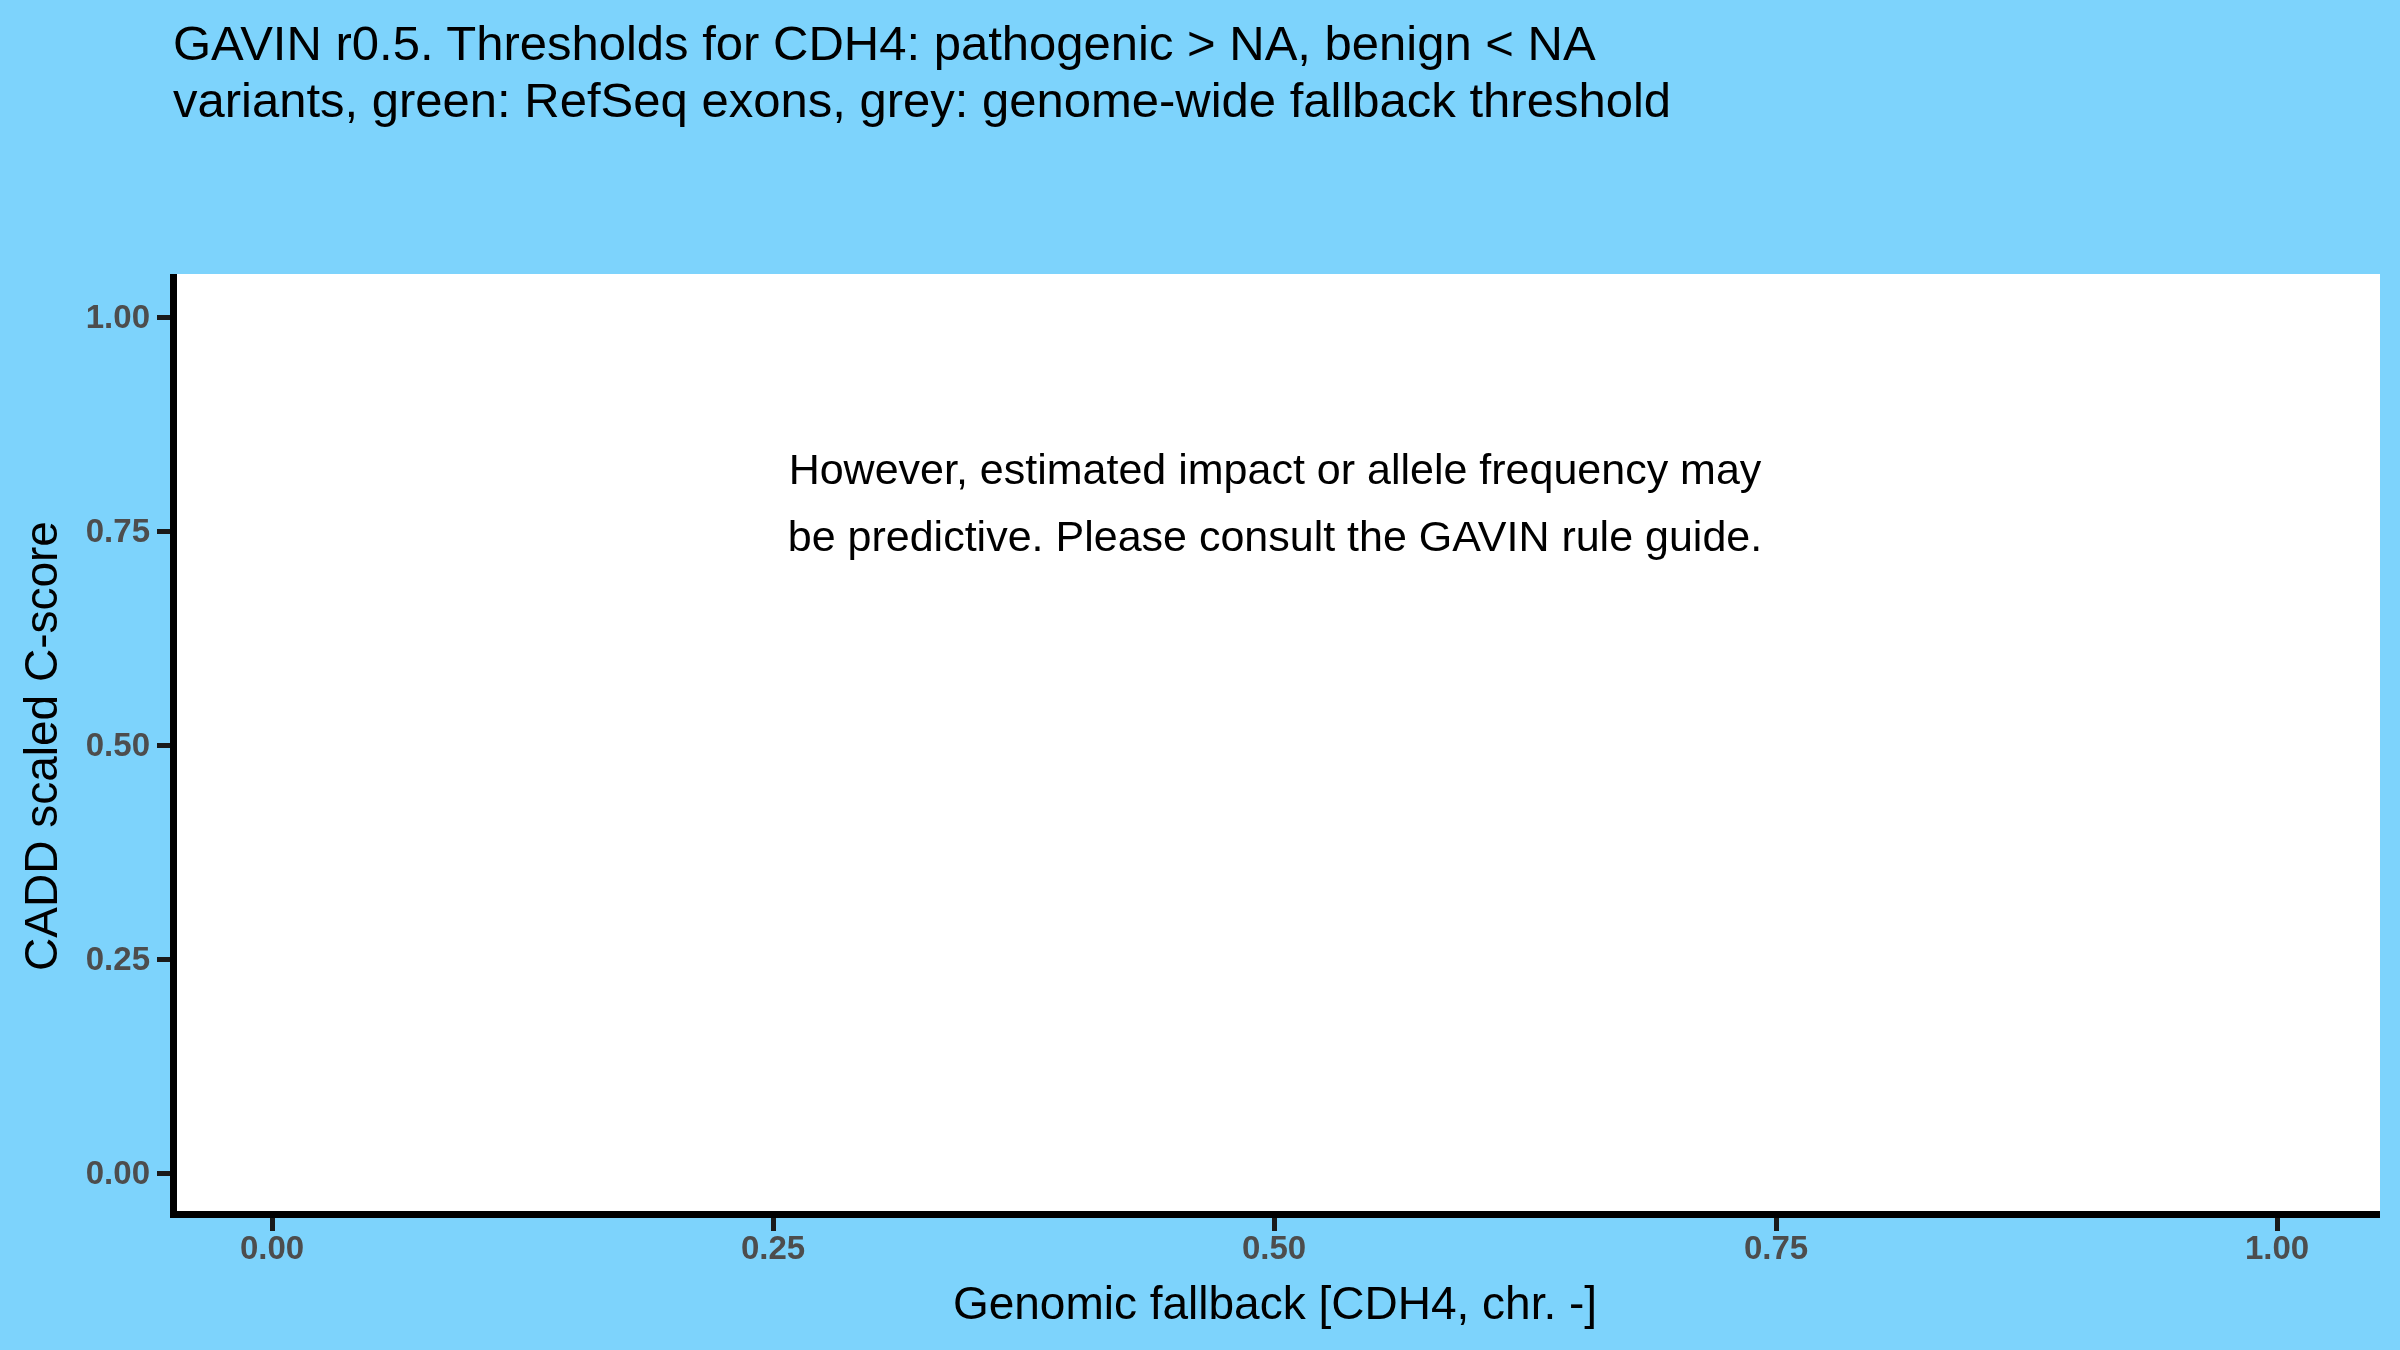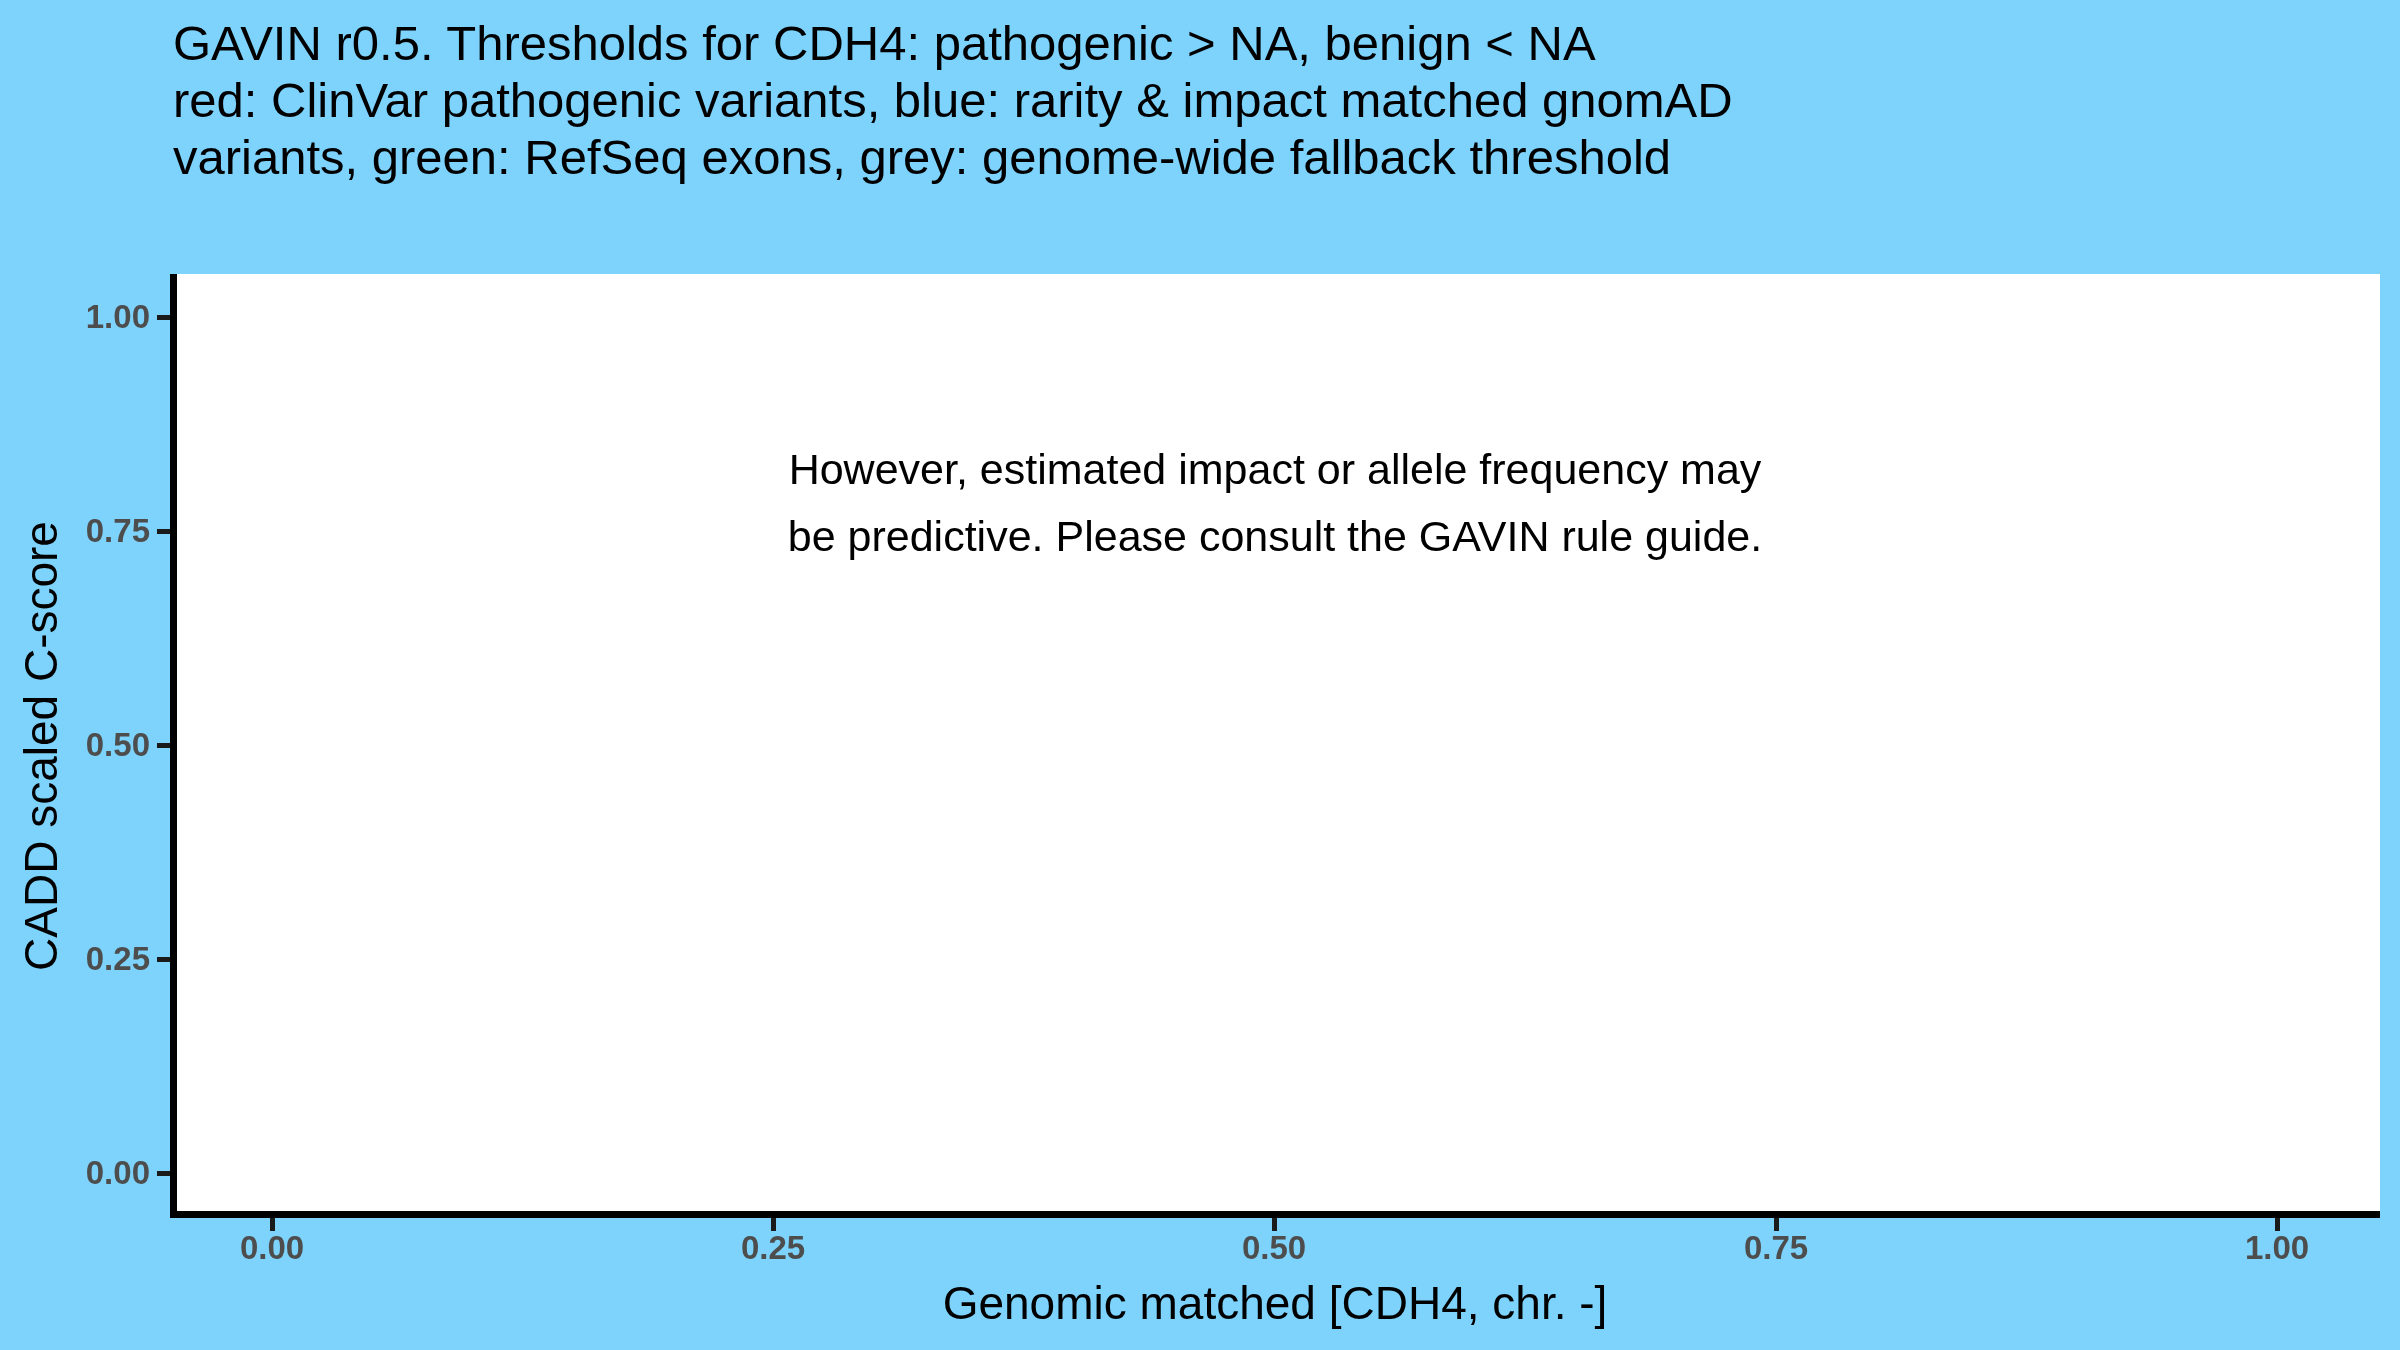--- a/index.html
+++ b/index.html
@@ -112,33 +112,32 @@
   .xt3 { left: 1696px; } .xm3 { left: 1774px; }
   .xt4 { left: 2197px; } .xm4 { left: 2275px; }
 </style>
 </head>
 <body>
 
 <div class="figure">
 
   <div class="plot-title">
     <div>GAVIN r0.5. Thresholds for CDH4: pathogenic &gt; NA, benign &lt; NA</div>
-    <div>red: ClinVar pathogenic variants, blue: rarity &amp; impact matched gnomAD</div>
     <div>variants, green: RefSeq exons, grey: genome-wide fallback threshold</div>
   </div>
 
   <div class="panel"></div>
 
   <div class="annotation">
     <div>However, estimated impact or allele frequency may</div>
     <div>be predictive. Please consult the GAVIN rule guide.</div>
   </div>
 
   <div class="y-axis-title">CADD scaled C-score</div>
-  <div class="x-axis-title">Genomic matched [CDH4, chr. -]</div>
+  <div class="x-axis-title">Genomic fallback [CDH4, chr. -]</div>
 
   <div class="tick-mark y-tick-mark ym0"></div>
   <div class="tick-mark y-tick-mark ym1"></div>
   <div class="tick-mark y-tick-mark ym2"></div>
   <div class="tick-mark y-tick-mark ym3"></div>
   <div class="tick-mark y-tick-mark ym4"></div>
 
   <div class="tick-label y-tick-label yt0">1.00</div>
   <div class="tick-label y-tick-label yt1">0.75</div>
   <div class="tick-label y-tick-label yt2">0.50</div>

